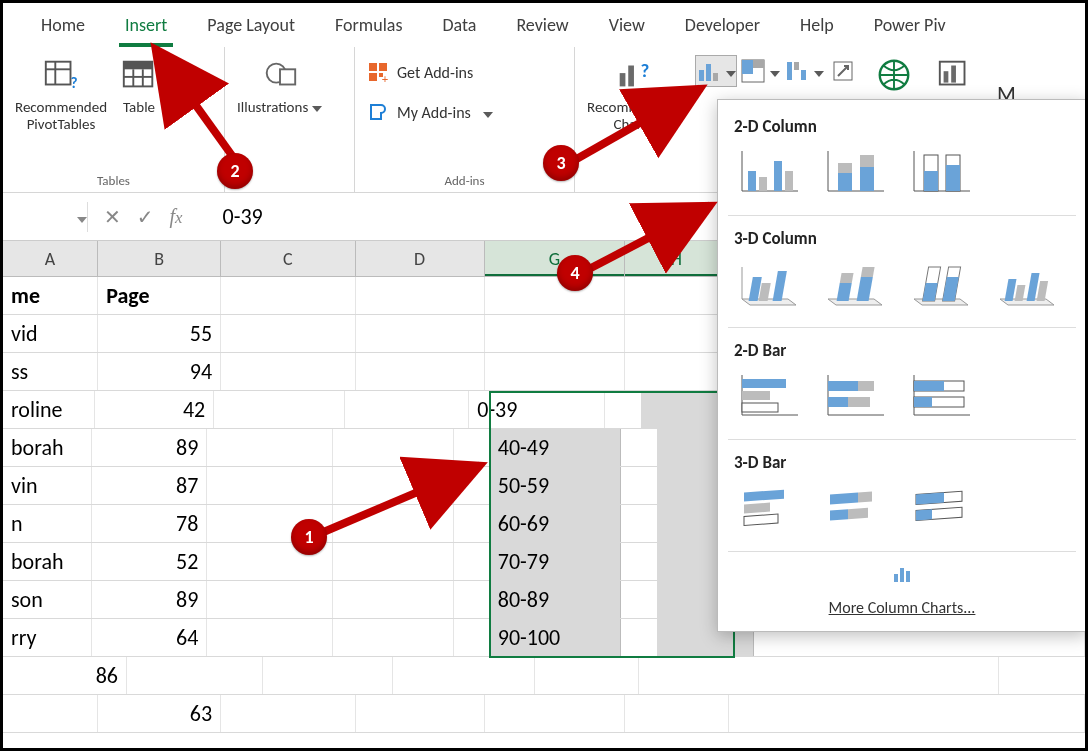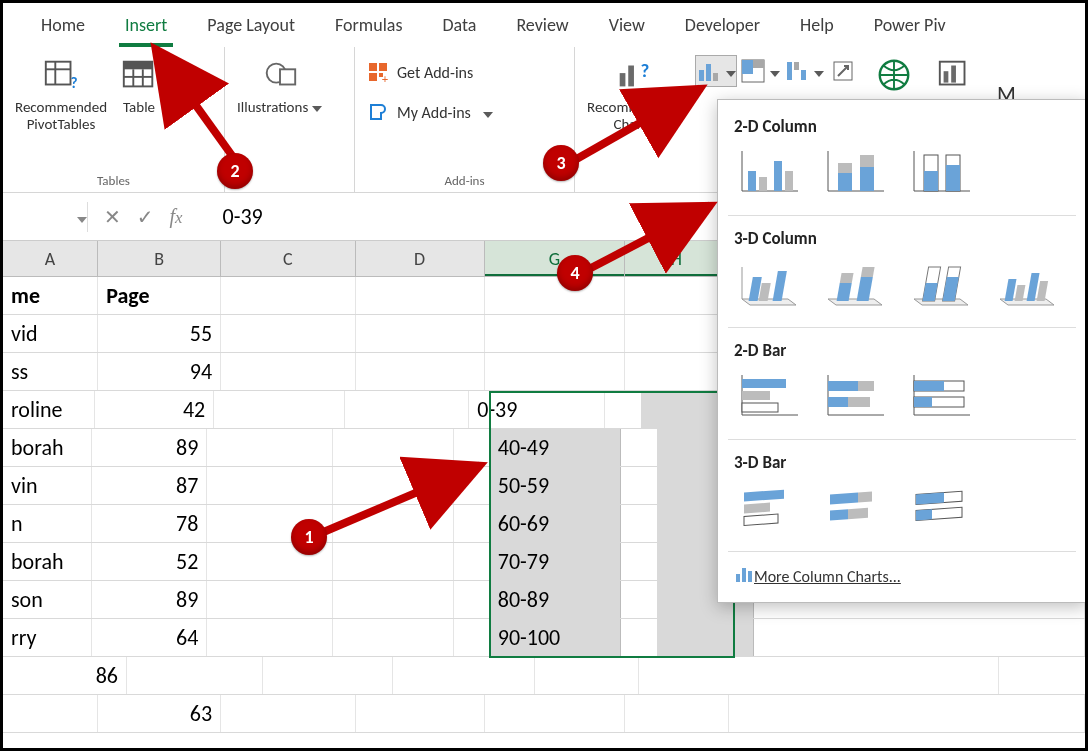--- a/index.html
+++ b/index.html
@@ -59,21 +59,21 @@
   .wA{width:96px} .wB{width:124px} .wC{width:136px} .wD{width:130px}
   .wG{width:142px} .wH{width:104px} .wRest{width:360px}
 
   
   .chart-popup { position:absolute; top:96px; left:714px; width:370px; background:#fff; border:1px solid #bbb; box-shadow:0 4px 16px rgba(0,0,0,.25); padding:6px 0 0; font-size:16px; }
   .chart-popup h4 { font-size:17px; font-weight:700; color:#222; padding:10px 16px 2px; }
   .cp-row { display:flex; gap:12px; padding:4px 14px 14px; }
   .cp-item { width:74px; height:56px; display:flex; align-items:center; justify-content:center; cursor:pointer; }
   .cp-item svg { width:66px; height:48px; }
   .cp-divider { border-top:1px solid #ddd; margin:2px 10px; }
-  .cp-footer { display:flex; align-items:center; padding:10px 16px 14px; color:#333; text-decoration:underline; cursor:pointer; }
+  .cp-footer { display:flex; align-items:center; gap:10px; padding:10px 28px 14px; color:#333; text-decoration:underline; cursor:pointer;flex-direction:column; }
   .cp-footer .ic svg { width:20px; height:20px; }
 
   
   .badge { position:absolute; width:36px; height:36px; border-radius:50%; background:#c00000; color:#fff; display:flex; align-items:center; justify-content:center; font-size:18px; font-weight:600; box-shadow:inset 0 -3px 6px rgba(0,0,0,.25), 0 1px 2px rgba(0,0,0,.3); z-index:50; }
   svg.arrows { position:absolute; inset:0; width:100%; height:100%; pointer-events:none; z-index:45; }
 </style>
 </head>
 <body>
 
 <div class="tabs">

